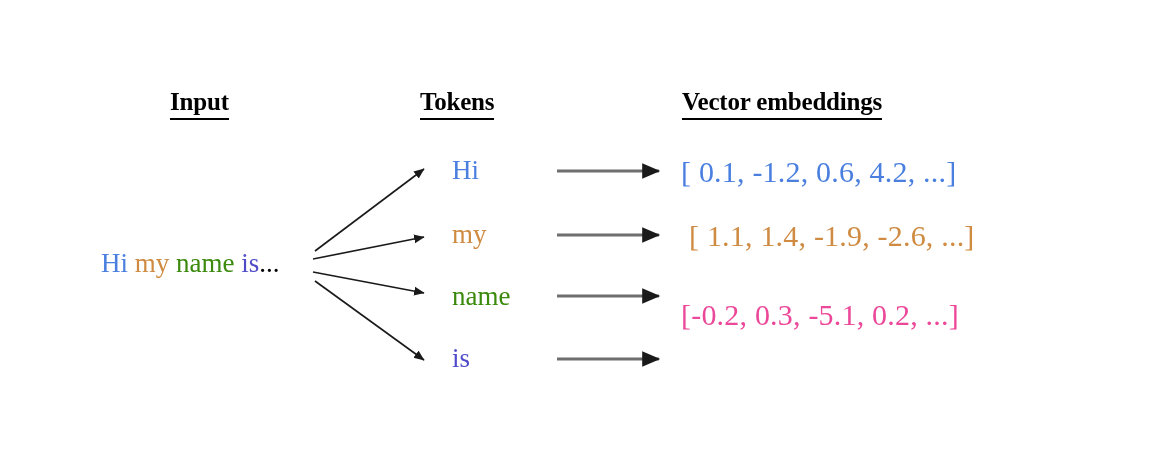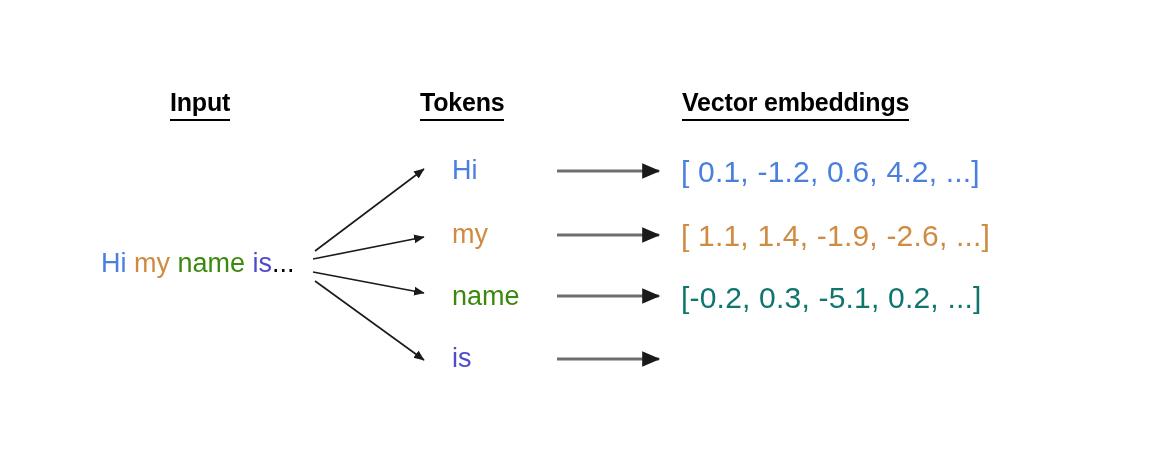--- a/index.html
+++ b/index.html
@@ -10,20 +10,21 @@
   body {
     font-family: "Liberation Sans", sans-serif;
     -webkit-font-smoothing: antialiased;
   }
   #canvas {
     position: relative;
     width: 1094px;
     height: 465px;
     background: #ffffff;
     overflow: hidden;
+    font-family: Liberation Serif, serif;
   }
 
   
   .col-header {
     position: absolute;
     font-size: 25px;
     font-weight: bold;
     color: #000000;
     white-space: nowrap;
     letter-spacing: -0.2px;
@@ -66,21 +67,21 @@
   
   .embedding {
     position: absolute;
     left: 681px;
     font-size: 30px;
     white-space: nowrap;
     line-height: 1;
     letter-spacing: 0.2px;
   }
   .embedding.r0 { top: 157px; }
-  .embedding.r1 { top: 221px; }
+  .embedding.r1 { top: 221px; margin-left: 8px; }
   .embedding.r2 { top: 283px; }
   .embedding.r3 { top: 345px; }
 
   
   #arrow-layer {
     position: absolute;
     left: 0;
     top: 0;
     width: 1154px;
     height: 465px;
@@ -106,21 +107,21 @@
 
   <div id="input-phrase"><span style="color: rgb(74, 127, 224);">Hi</span><span style="color: rgb(0, 0, 0); white-space: pre;"> </span><span style="color: rgb(207, 139, 66);">my</span><span style="color: rgb(0, 0, 0); white-space: pre;"> </span><span style="color: rgb(59, 138, 14);">name</span><span style="color: rgb(0, 0, 0); white-space: pre;"> </span><span style="color: rgb(79, 75, 201);">is</span><span style="color: rgb(0, 0, 0);">...</span></div>
 
   <div class="token r0" style="color: rgb(74, 127, 224);">Hi</div>
   <div class="token r1" style="color: rgb(207, 139, 66);">my</div>
   <div class="token r2" style="color: rgb(59, 138, 14);">name</div>
   <div class="token r3" style="color: rgb(79, 75, 201);">is</div>
 
   <div class="embedding r0" style="color: rgb(74, 127, 224);">[ 0.1, -1.2, 0.6, 4.2, ...]</div>
   <div class="embedding r1" style="color: rgb(207, 139, 66);">[ 1.1, 1.4, -1.9, -2.6, ...]</div>
-  <div class="embedding r2" style="color: #0f766e;">[-0.2, 0.3, -5.1, 0.2, ...]</div>
+  <div class="embedding r2" style="color: #ec4899; margin-top: 17px;">[-0.2, 0.3, -5.1, 0.2, ...]</div>
 
   <svg id="arrow-layer" viewBox="0 0 1154 465" width="1154" height="465" xmlns="http://www.w3.org/2000/svg">
     <defs>
       <marker id="head-black" markerWidth="7" markerHeight="7" refX="6.2" refY="3.1" orient="auto" markerUnits="strokeWidth">
         <path d="M0,0.35 L6.6,3.1 L0,5.85 z" fill="#1a1a1a"></path>
       </marker>
       <marker id="head-gray" markerWidth="6.2" markerHeight="6.2" refX="5.6" refY="2.8" orient="auto" markerUnits="strokeWidth">
         <path d="M0,0.25 L6,2.8 L0,5.35 z" fill="#1a1a1a"></path>
       </marker>
     </defs>

